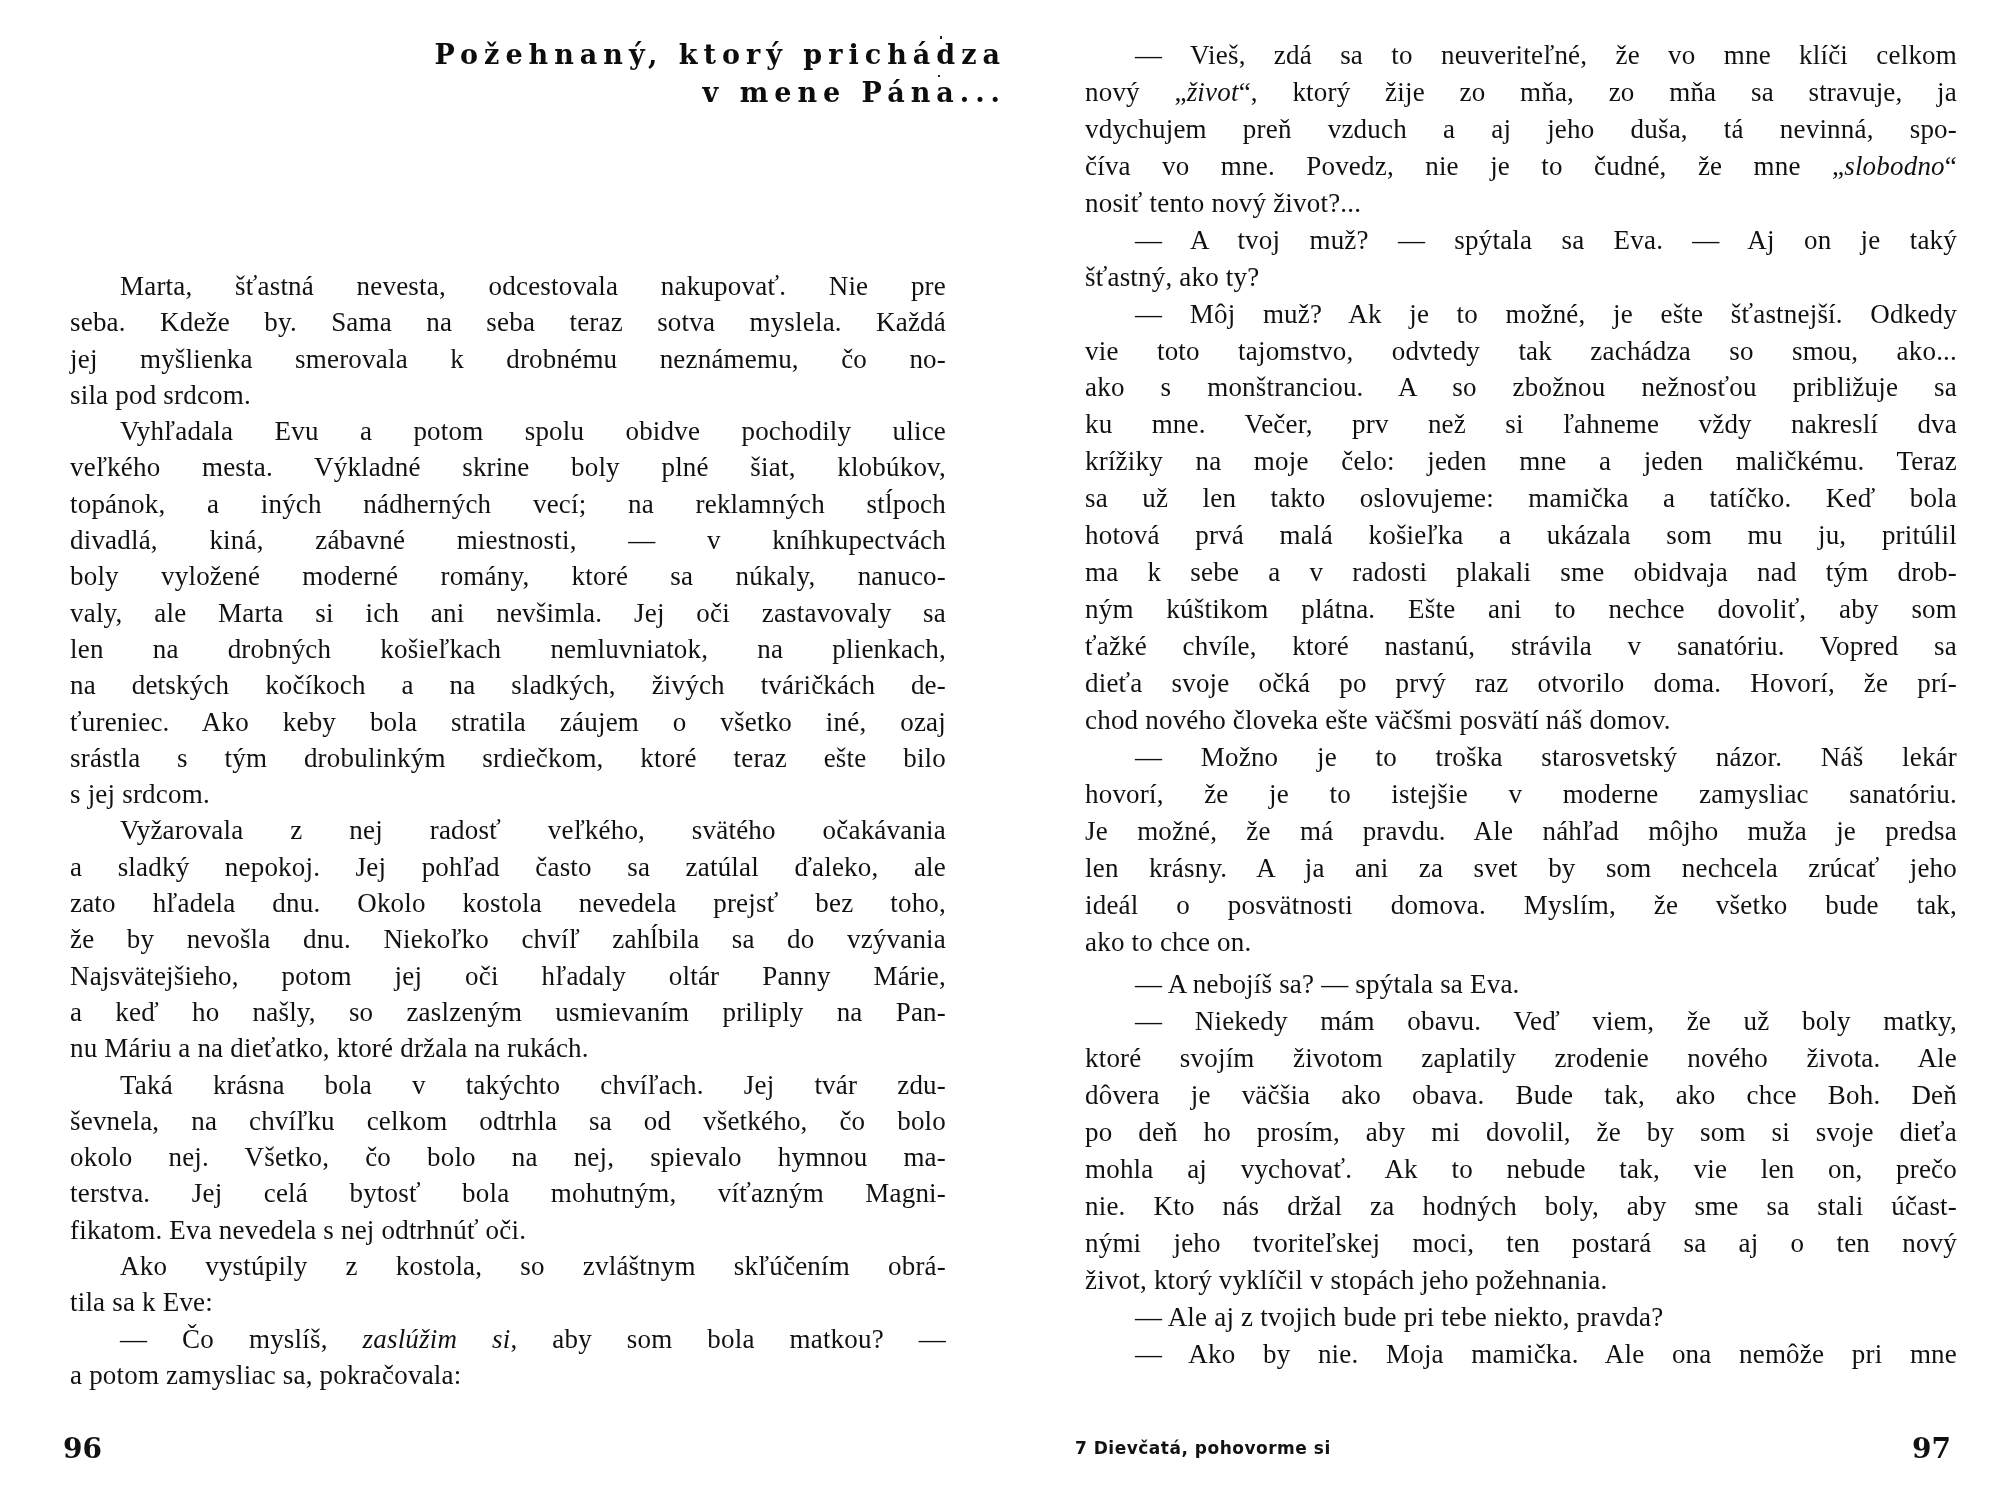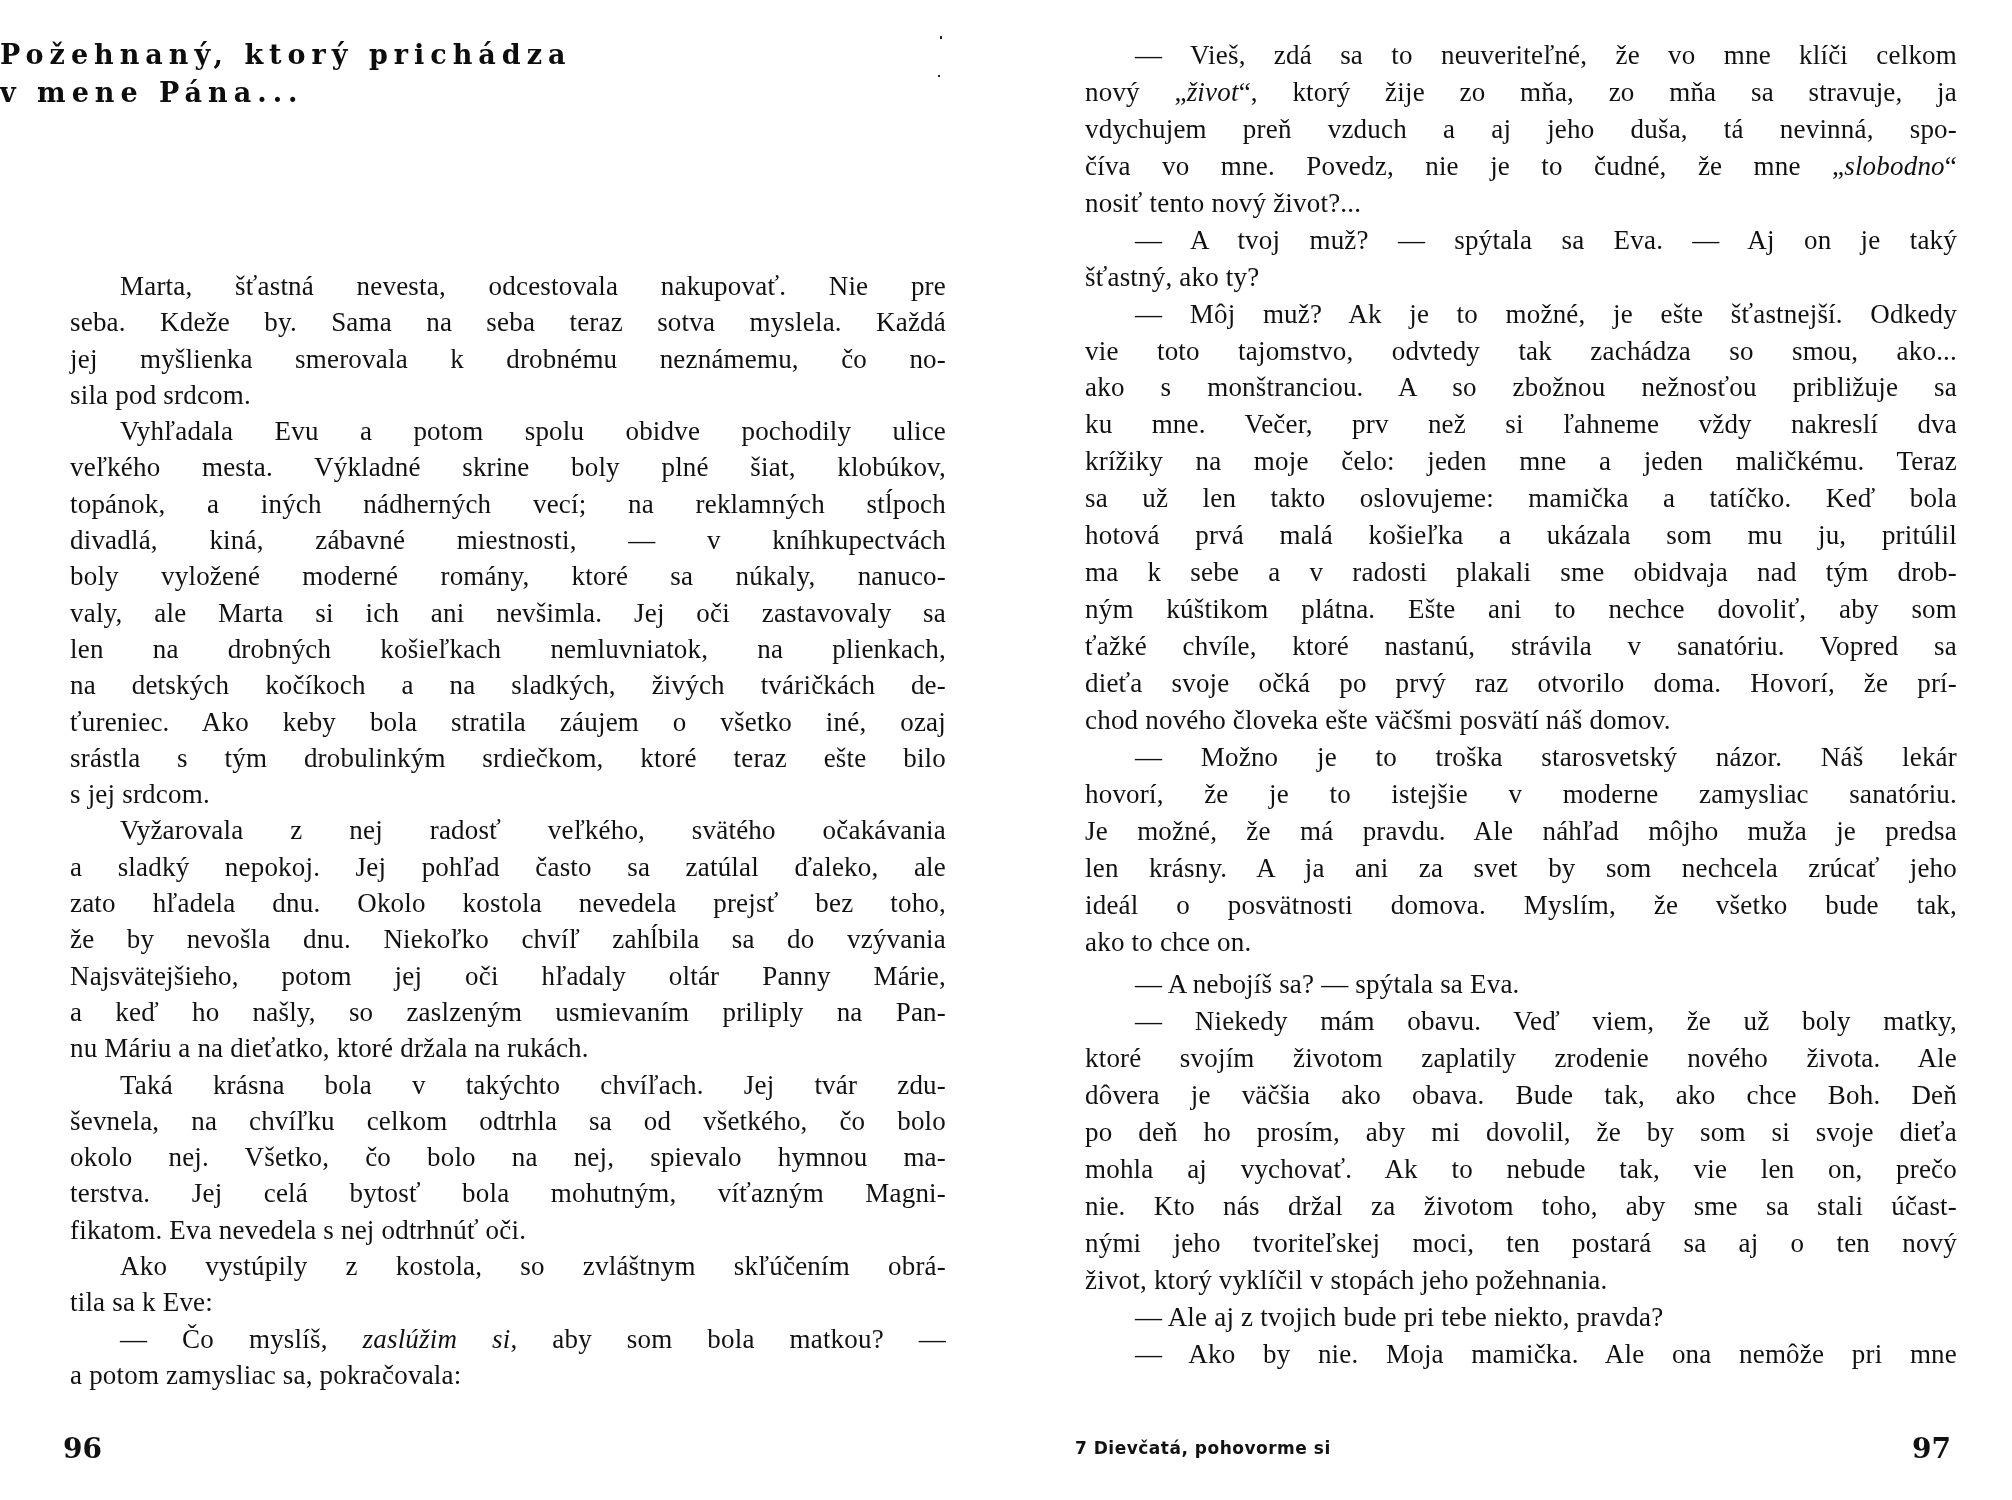--- a/index.html
+++ b/index.html
@@ -1,21 +1,21 @@
 <!DOCTYPE html>
 <html><head>
 <meta charset="utf-8">
 <style>
   html, body { margin: 0; padding: 0; background: #ffffff; }
   body { width: 2012px; height: 1500px; position: relative; overflow: hidden; color: #111111;
          font-family: "DejaVu Serif", "Liberation Serif", serif; }
   .page { position: absolute; top: 0; height: 1500px; }
   .page-left { left: 0; width: 1006px; }
   .page-right { left: 1006px; width: 1006px; text-decoration: underline; }
-  .title { position: absolute; left: 0; width: 1006px; text-align: left;
+  .title { position: absolute; left: 0; width: 1006px; text-align: right;
            font-family: "DejaVu Serif", serif; font-weight: bold; font-size: 27px;
            letter-spacing: 6px; line-height: 38px; top: 36px; color: #0d0d0d; }
   .title div { white-space: nowrap; }
   .body { position: absolute; }
   .page-left .body { left: 70px; width: 876px; top: 268px; }
   .page-right .body { left: 79px; width: 872px; top: 37px; }
   .line { display: block; height: 36.3px; line-height: 36.3px; font-size: 27px;
           text-align: justify; text-align-last: justify; white-space: nowrap; overflow: visible;
           font-family: "Liberation Serif", "DejaVu Serif", serif; letter-spacing: 0.2px; }
   .page-right .line { height: 36.95px; line-height: 36.95px; }
@@ -103,21 +103,21 @@
       <div class="line">Je možné, že má pravdu. Ale náhľad môjho muža je predsa</div>
       <div class="line">len krásny. A ja ani za svet by som nechcela zrúcať jeho</div>
       <div class="line">ideál o posvätnosti domova. Myslím, že všetko bude tak,</div>
       <div class="line last">ako to chce on.</div>
       <div class="line indent last gap">— A nebojíš sa? — spýtala sa Eva.</div>
       <div class="line indent">— Niekedy mám obavu. Veď viem, že už boly matky,</div>
       <div class="line">ktoré svojím životom zaplatily zrodenie nového života. Ale</div>
       <div class="line">dôvera je väčšia ako obava. Bude tak, ako chce Boh. Deň</div>
       <div class="line">po deň ho prosím, aby mi dovolil, že by som si svoje dieťa</div>
       <div class="line">mohla aj vychovať. Ak to nebude tak, vie len on, prečo</div>
-      <div class="line">nie. Kto nás držal za životom toho, aby sme sa stali účast-</div>
+      <div class="line">nie. Kto nás držal za hodných boly, aby sme sa stali účast-</div>
       <div class="line">nými jeho tvoriteľskej moci, ten postará sa aj o ten nový</div>
       <div class="line last">život, ktorý vyklíčil v stopách jeho požehnania.</div>
       <div class="line indent last">— Ale aj z tvojich bude pri tebe niekto, pravda?</div>
       <div class="line indent">— Ako by nie. Moja mamička. Ale ona nemôže pri mne</div>
     </div>
   <div class="signature">7 Dievčatá, pohovorme si</div>
   <div class="folio folio-right">97</div>
 </div>
 
 </body></html>

